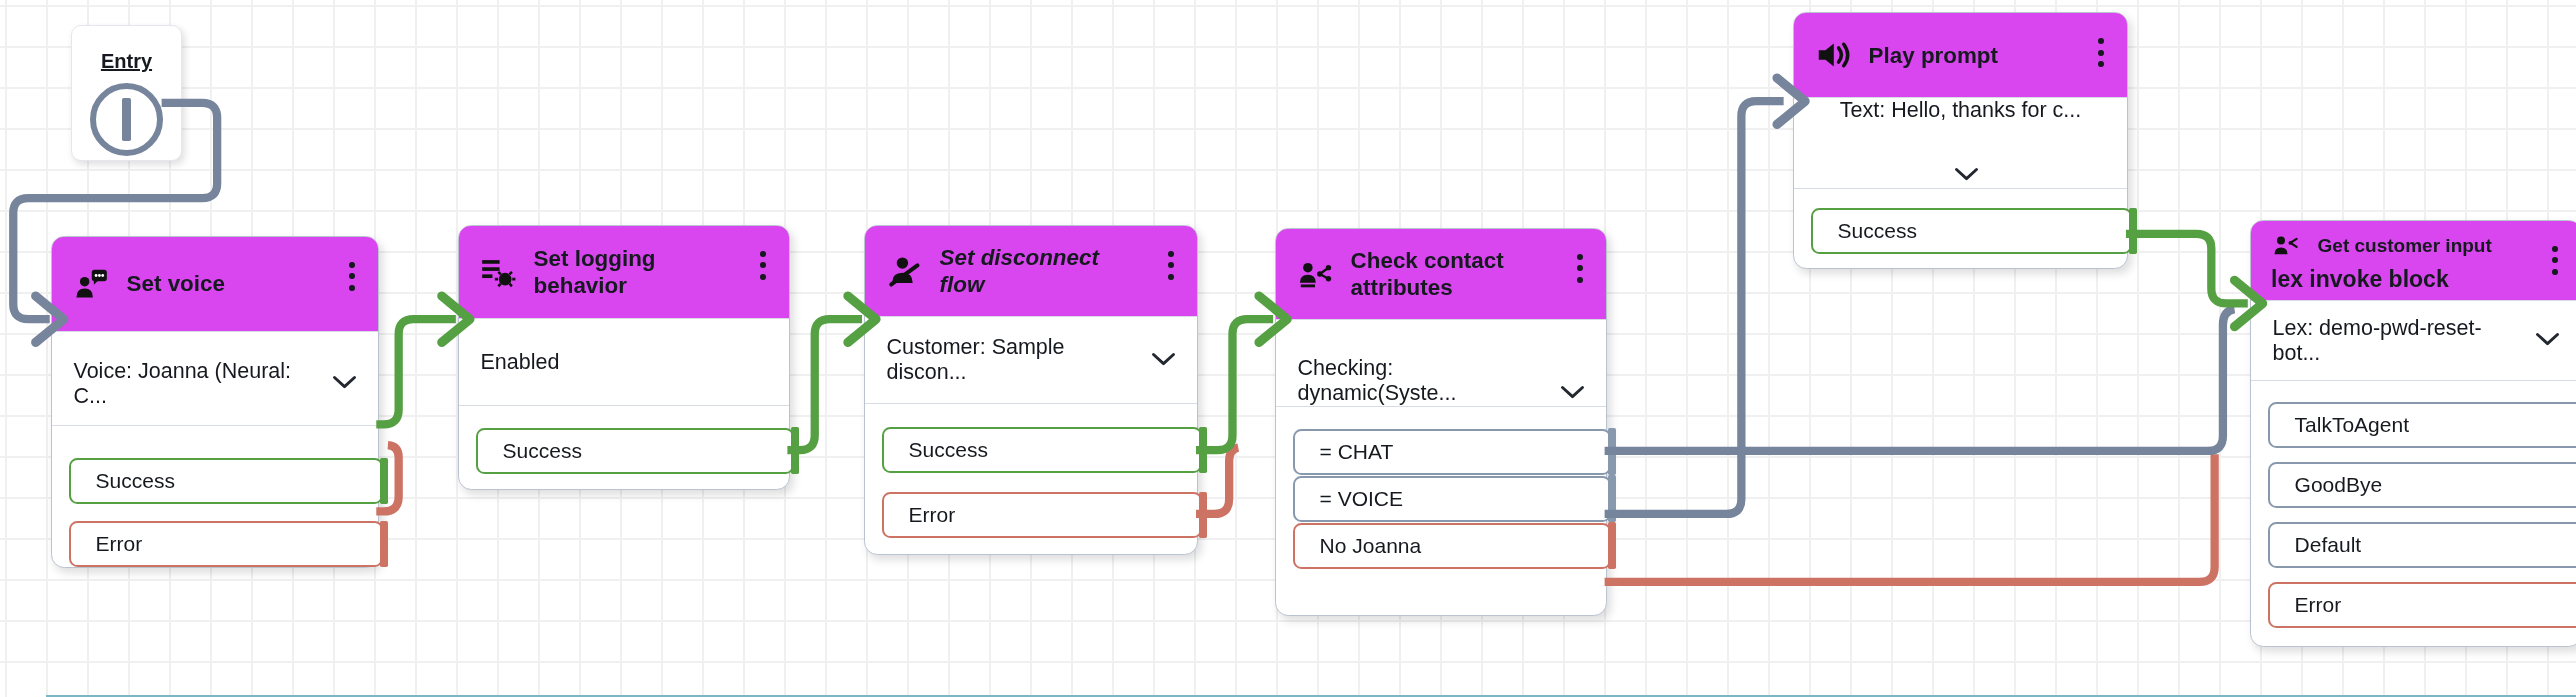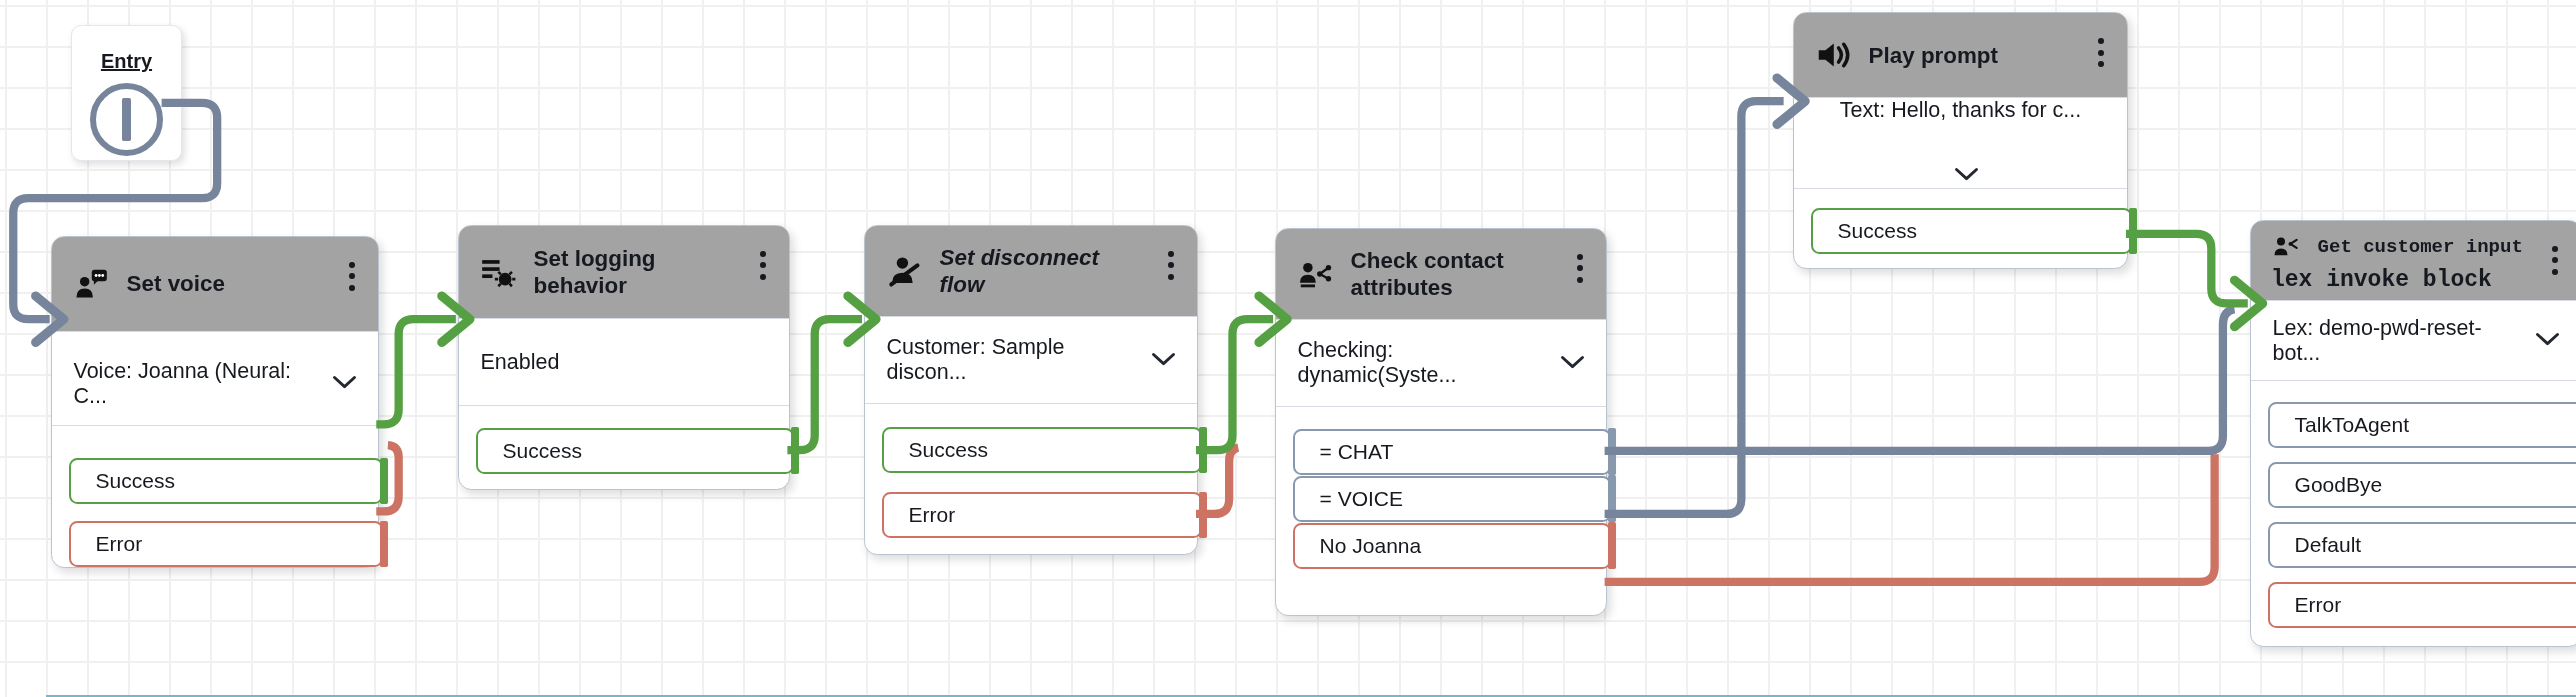--- a/index.html
+++ b/index.html
@@ -20,25 +20,25 @@
     text-align:center;z-index:2;}
   .entry-title{font-weight:bold;font-size:20px;margin-top:24px;text-decoration:underline;}
   .entry-port{width:61px;height:61px;border:6.6px solid #76859b;border-radius:50%;
     margin:10px auto 0;display:flex;align-items:center;justify-content:center;background:#fff;}
   .entry-rod{width:8.3px;height:43px;background:#76859b;border-radius:1.7px;}
 
   
   .node{position:absolute;background:#fff;border:1.7px solid #bac3d0;border-radius:13.3px;
     box-shadow:3.3px 4.1px 9px rgba(0,0,0,.13);z-index:2;display:flex;flex-direction:column;
     box-sizing:border-box;}
-  .hdr{display:flex;align-items:center;background:#a3a3a3;border-bottom:1.7px solid #d7dce2;
+  .hdr{display:flex;align-items:center;background:#d946ef;border-bottom:1.7px solid #d7dce2;
     border-radius:11.6px 11.6px 0 0;padding:0 20px;position:relative;box-sizing:border-box;flex:none;}
   .hdr .icon{flex:none;margin-right:16.6px;display:flex;align-items:center;}
   .ttl{font-weight:bold;font-size:22.4px;line-height:1.22;max-width:207px;}
-  .hdr-col{display:flex;flex-direction:column;justify-content:center;width:100%;font-family:Liberation Mono, monospace;}
+  .hdr-col{display:flex;flex-direction:column;justify-content:center;width:100%;}
   .hdr-row1{display:flex;align-items:center;}
   .ttl-sm{font-weight:bold;font-size:19px;}
   .ttl-lg{font-weight:bold;font-size:23px;margin-top:5px;}
   .kebab{position:absolute;right:20px;top:21.5px;display:flex;flex-direction:column;gap:5.8px;
     padding:3.3px;cursor:pointer;}
   .kebab i{width:5.8px;height:5.8px;border-radius:50%;background:#16191f;}
   .body-row{display:flex;align-items:center;justify-content:space-between;
     padding:0 21.5px;border-bottom:1.7px solid #d7dce2;font-size:21.5px;box-sizing:border-box;flex:none;}
   .chev{flex:none;margin-left:11.6px;}
   .branches{display:flex;flex-direction:column;flex:none;}
@@ -54,21 +54,21 @@
   #n-voice{left:51px;top:236px;width:328px;height:332px;justify-content:space-between;}
   #n-voice .hdr{height:95px;} #n-voice .body-row{height:84px;}
   #n-voice .branches{padding-top:21.5px;gap:17.4px;}
   #n-logging{left:458px;top:225px;width:332px;height:265px;}
   #n-logging .hdr{height:93px;} #n-logging .body-row{height:87px;}
   #n-logging .branches{padding-top:21.5px;}
   #n-disconnect{left:864px;top:225px;width:334px;height:330px;}
   #n-disconnect .hdr{height:91px;font-style:italic;} #n-disconnect .body-row{height:87px;justify-content:flex-end;}
   #n-disconnect .branches{padding-top:23px;gap:19px;}
   #n-check{left:1275px;top:228px;width:332px;height:388px;}
-  #n-check .hdr{height:91px;} #n-check .body-row{height:87px;}
+  #n-check .hdr{height:91px;} #n-check .body-row{height:87px;align-items:flex-end;}
   #n-check .branches{padding-top:21.5px;gap:1px;}
   #n-play{left:1793px;top:12.4px;width:335px;height:257px;}
   #n-play .hdr{height:85px;} #n-play .body-row{height:91px;flex-direction:column;}
   #n-play .branches{padding-top:19px;}
   #n-lex{left:2250px;top:220px;width:332px;height:427px;}
   #n-lex .hdr{height:80px;padding-top:3.3px;} #n-lex .body-row{height:80px;}
   #n-lex .branches{padding-top:21px;gap:14px;}
 
   .bottom-edge{position:absolute;left:46px;right:0;bottom:0;height:3.3px;background:#7ab6c4;z-index:6;}
 </style>

